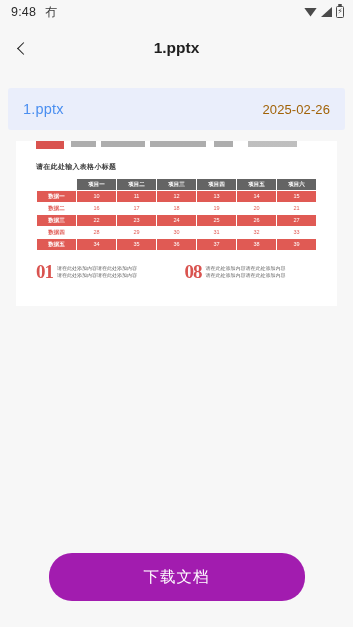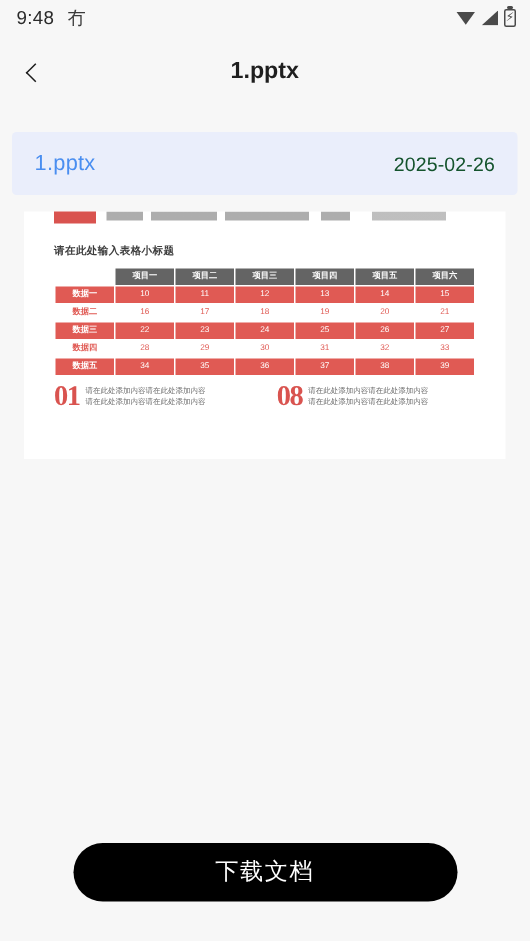--- a/index.html
+++ b/index.html
@@ -121,21 +121,21 @@
     cursor: pointer;
   }
   .file-name {
     font-size: 14.5px;
     color: #4a8ef0;
     letter-spacing: .2px;
   }
   .file-spacer { flex: 1; }
   .file-date {
     font-size: 13px;
-    color: #14532d;
+    color: #a16207;
     letter-spacing: .1px;
   }
 
   
   .doc-card {
     margin: 11px 16px 0 16px;
     background: #ffffff;
     height: 165px;
     overflow: hidden;
     position: relative;
@@ -212,21 +212,21 @@
   table.mini tbody td.rowhead {
     font-weight: bold;
   }
   table.mini tbody tr.even td.rowhead {
     color: #e05a54;
   }
 
   
   .bullets {
     display: flex;
-    margin-top: 4px;
+    margin-top: 11px;
     gap: 16px;
   }
   .bullet {
     display: flex;
     align-items: center;
     gap: 4px;
     width: 50%;
   }
   .bullet-num {
     font-size: 19px;
@@ -248,22 +248,22 @@
   
   .download-wrap {
     position: absolute;
     left: 0; right: 0;
     bottom: 26px;
     display: flex;
     justify-content: center;
   }
   .download-btn {
     width: 256px;
-    height: 39px;
-    background: #000000;
+    height: 48px;
+    background: #a21caf;
     border-radius: 23px;
     border: none;
     color: #ffffff;
     font-size: 15.5px;
     font-family: "Liberation Sans", "DejaVu Sans", sans-serif;
     letter-spacing: 1px;
     cursor: pointer;
     display: flex;
     align-items: center;
     justify-content: center;

